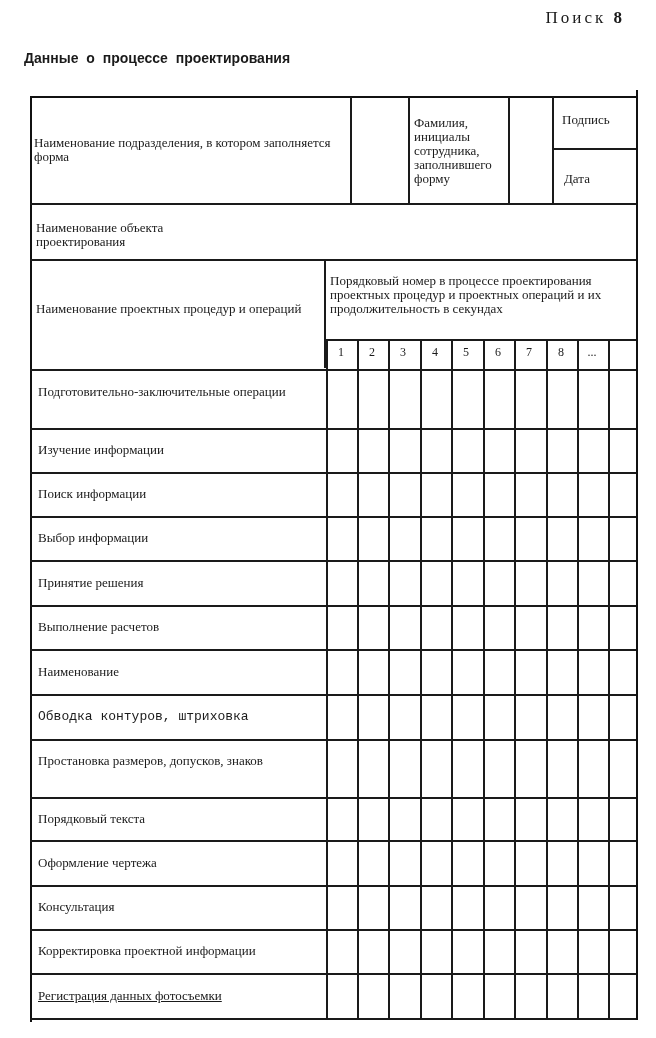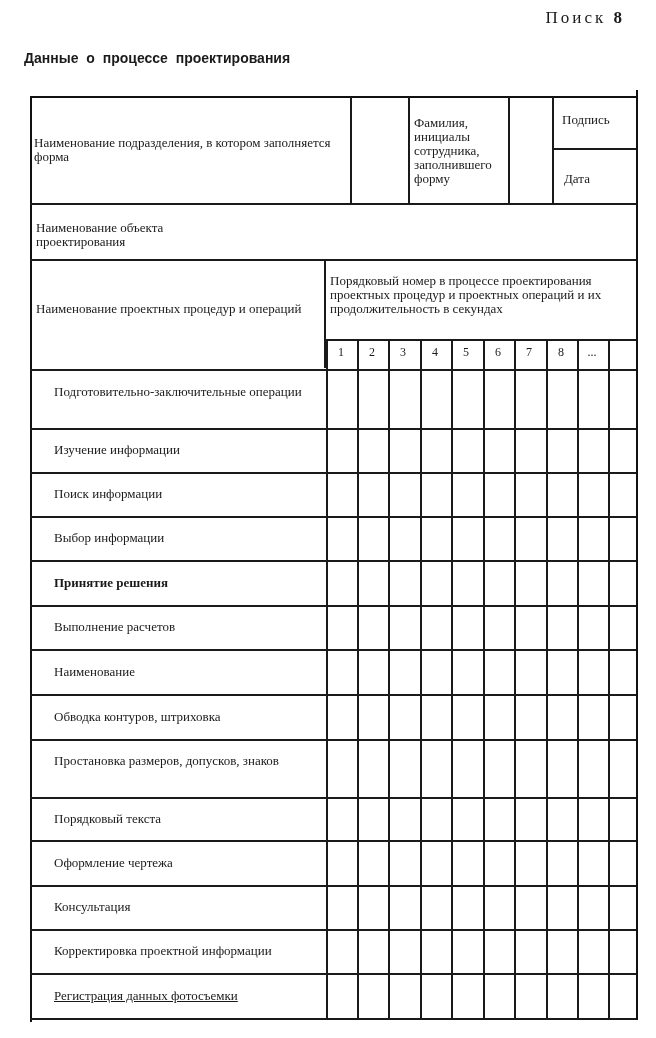--- a/index.html
+++ b/index.html
@@ -19,21 +19,21 @@
     }
     .frame {
       position: absolute; left: 30px; top: 96px; width: 606px; height: 924px;
       border-left: 2px solid #111; border-top: 2px solid #111;
     }
     .rline { position: absolute; left: 636px; top: 90px; width: 2px; height: 930px; background: #111; }
     .hl { position: absolute; height: 2px; background: #1a1a1a; }
     .vl { position: absolute; width: 2px; background: #1a1a1a; }
     .txt { position: absolute; font-size: 13px; line-height: 14px; }
     .center { }
-    .cell-label { position: absolute; left: 38px; font-size: 13px; line-height: 14px; margin-left: 16px; }
+    .cell-label { position: absolute; left: 38px; font-size: 13px; line-height: 14px; }
     .num { position: absolute; top: 345px; width: 30px; text-align: center; font-size: 12px; }
   </style>
 </head>
 <body>
 
 <div class="form-no">
   <span>Поиск</span>
   <b>8</b>
 </div>
 <div class="title">Данные о процессе проектирования</div>
@@ -116,21 +116,21 @@
       <div style="position: absolute; left: 359px; top: 520px; width: 29px; height: 38px;"></div>
       <div style="position: absolute; left: 390px; top: 520px; width: 30px; height: 38px;"></div>
       <div style="position: absolute; left: 422px; top: 520px; width: 29px; height: 38px;"></div>
       <div style="position: absolute; left: 453px; top: 520px; width: 30px; height: 38px;"></div>
       <div style="position: absolute; left: 485px; top: 520px; width: 29px; height: 38px;"></div>
       <div style="position: absolute; left: 516px; top: 520px; width: 30px; height: 38px;"></div>
       <div style="position: absolute; left: 548px; top: 520px; width: 29px; height: 38px;"></div>
       <div style="position: absolute; left: 579px; top: 520px; width: 29px; height: 38px;"></div>
       <div style="position: absolute; left: 610px; top: 520px; width: 26px; height: 38px;"></div>
       <div class="hl" style="left: 30px; top: 560px; width: 606px;"></div>
-      <div class="cell-label" style="top: 575.5px; width: 280px; font-weight: bold;">Принятие решения</div>
+      <div class="cell-label" style="top: 575.5px; width: 280px;">Принятие решения</div>
       <div style="position: absolute; left: 328px; top: 564px; width: 29px; height: 39px;"></div>
       <div style="position: absolute; left: 359px; top: 564px; width: 29px; height: 39px;"></div>
       <div style="position: absolute; left: 390px; top: 564px; width: 30px; height: 39px;"></div>
       <div style="position: absolute; left: 422px; top: 564px; width: 29px; height: 39px;"></div>
       <div style="position: absolute; left: 453px; top: 564px; width: 30px; height: 39px;"></div>
       <div style="position: absolute; left: 485px; top: 564px; width: 29px; height: 39px;"></div>
       <div style="position: absolute; left: 516px; top: 564px; width: 30px; height: 39px;"></div>
       <div style="position: absolute; left: 548px; top: 564px; width: 29px; height: 39px;"></div>
       <div style="position: absolute; left: 579px; top: 564px; width: 29px; height: 39px;"></div>
       <div style="position: absolute; left: 610px; top: 564px; width: 26px; height: 39px;"></div>
@@ -152,21 +152,21 @@
       <div style="position: absolute; left: 359px; top: 653px; width: 29px; height: 39px;"></div>
       <div style="position: absolute; left: 390px; top: 653px; width: 30px; height: 39px;"></div>
       <div style="position: absolute; left: 422px; top: 653px; width: 29px; height: 39px;"></div>
       <div style="position: absolute; left: 453px; top: 653px; width: 30px; height: 39px;"></div>
       <div style="position: absolute; left: 485px; top: 653px; width: 29px; height: 39px;"></div>
       <div style="position: absolute; left: 516px; top: 653px; width: 30px; height: 39px;"></div>
       <div style="position: absolute; left: 548px; top: 653px; width: 29px; height: 39px;"></div>
       <div style="position: absolute; left: 579px; top: 653px; width: 29px; height: 39px;"></div>
       <div style="position: absolute; left: 610px; top: 653px; width: 26px; height: 39px;"></div>
       <div class="hl" style="left: 30px; top: 694px; width: 606px;"></div>
-      <div class="cell-label" style="top: 709.5px; width: 280px;">Обводка контуров, штриховка</div>
+      <div class="cell-label" style="top: 709.5px; width: 280px; font-family: Liberation Mono, monospace;">Обводка контуров, штриховка</div>
       <div style="position: absolute; left: 328px; top: 698px; width: 29px; height: 39px;"></div>
       <div style="position: absolute; left: 359px; top: 698px; width: 29px; height: 39px;"></div>
       <div style="position: absolute; left: 390px; top: 698px; width: 30px; height: 39px;"></div>
       <div style="position: absolute; left: 422px; top: 698px; width: 29px; height: 39px;"></div>
       <div style="position: absolute; left: 453px; top: 698px; width: 30px; height: 39px;"></div>
       <div style="position: absolute; left: 485px; top: 698px; width: 29px; height: 39px;"></div>
       <div style="position: absolute; left: 516px; top: 698px; width: 30px; height: 39px;"></div>
       <div style="position: absolute; left: 548px; top: 698px; width: 29px; height: 39px;"></div>
       <div style="position: absolute; left: 579px; top: 698px; width: 29px; height: 39px;"></div>
       <div style="position: absolute; left: 610px; top: 698px; width: 26px; height: 39px;"></div>

